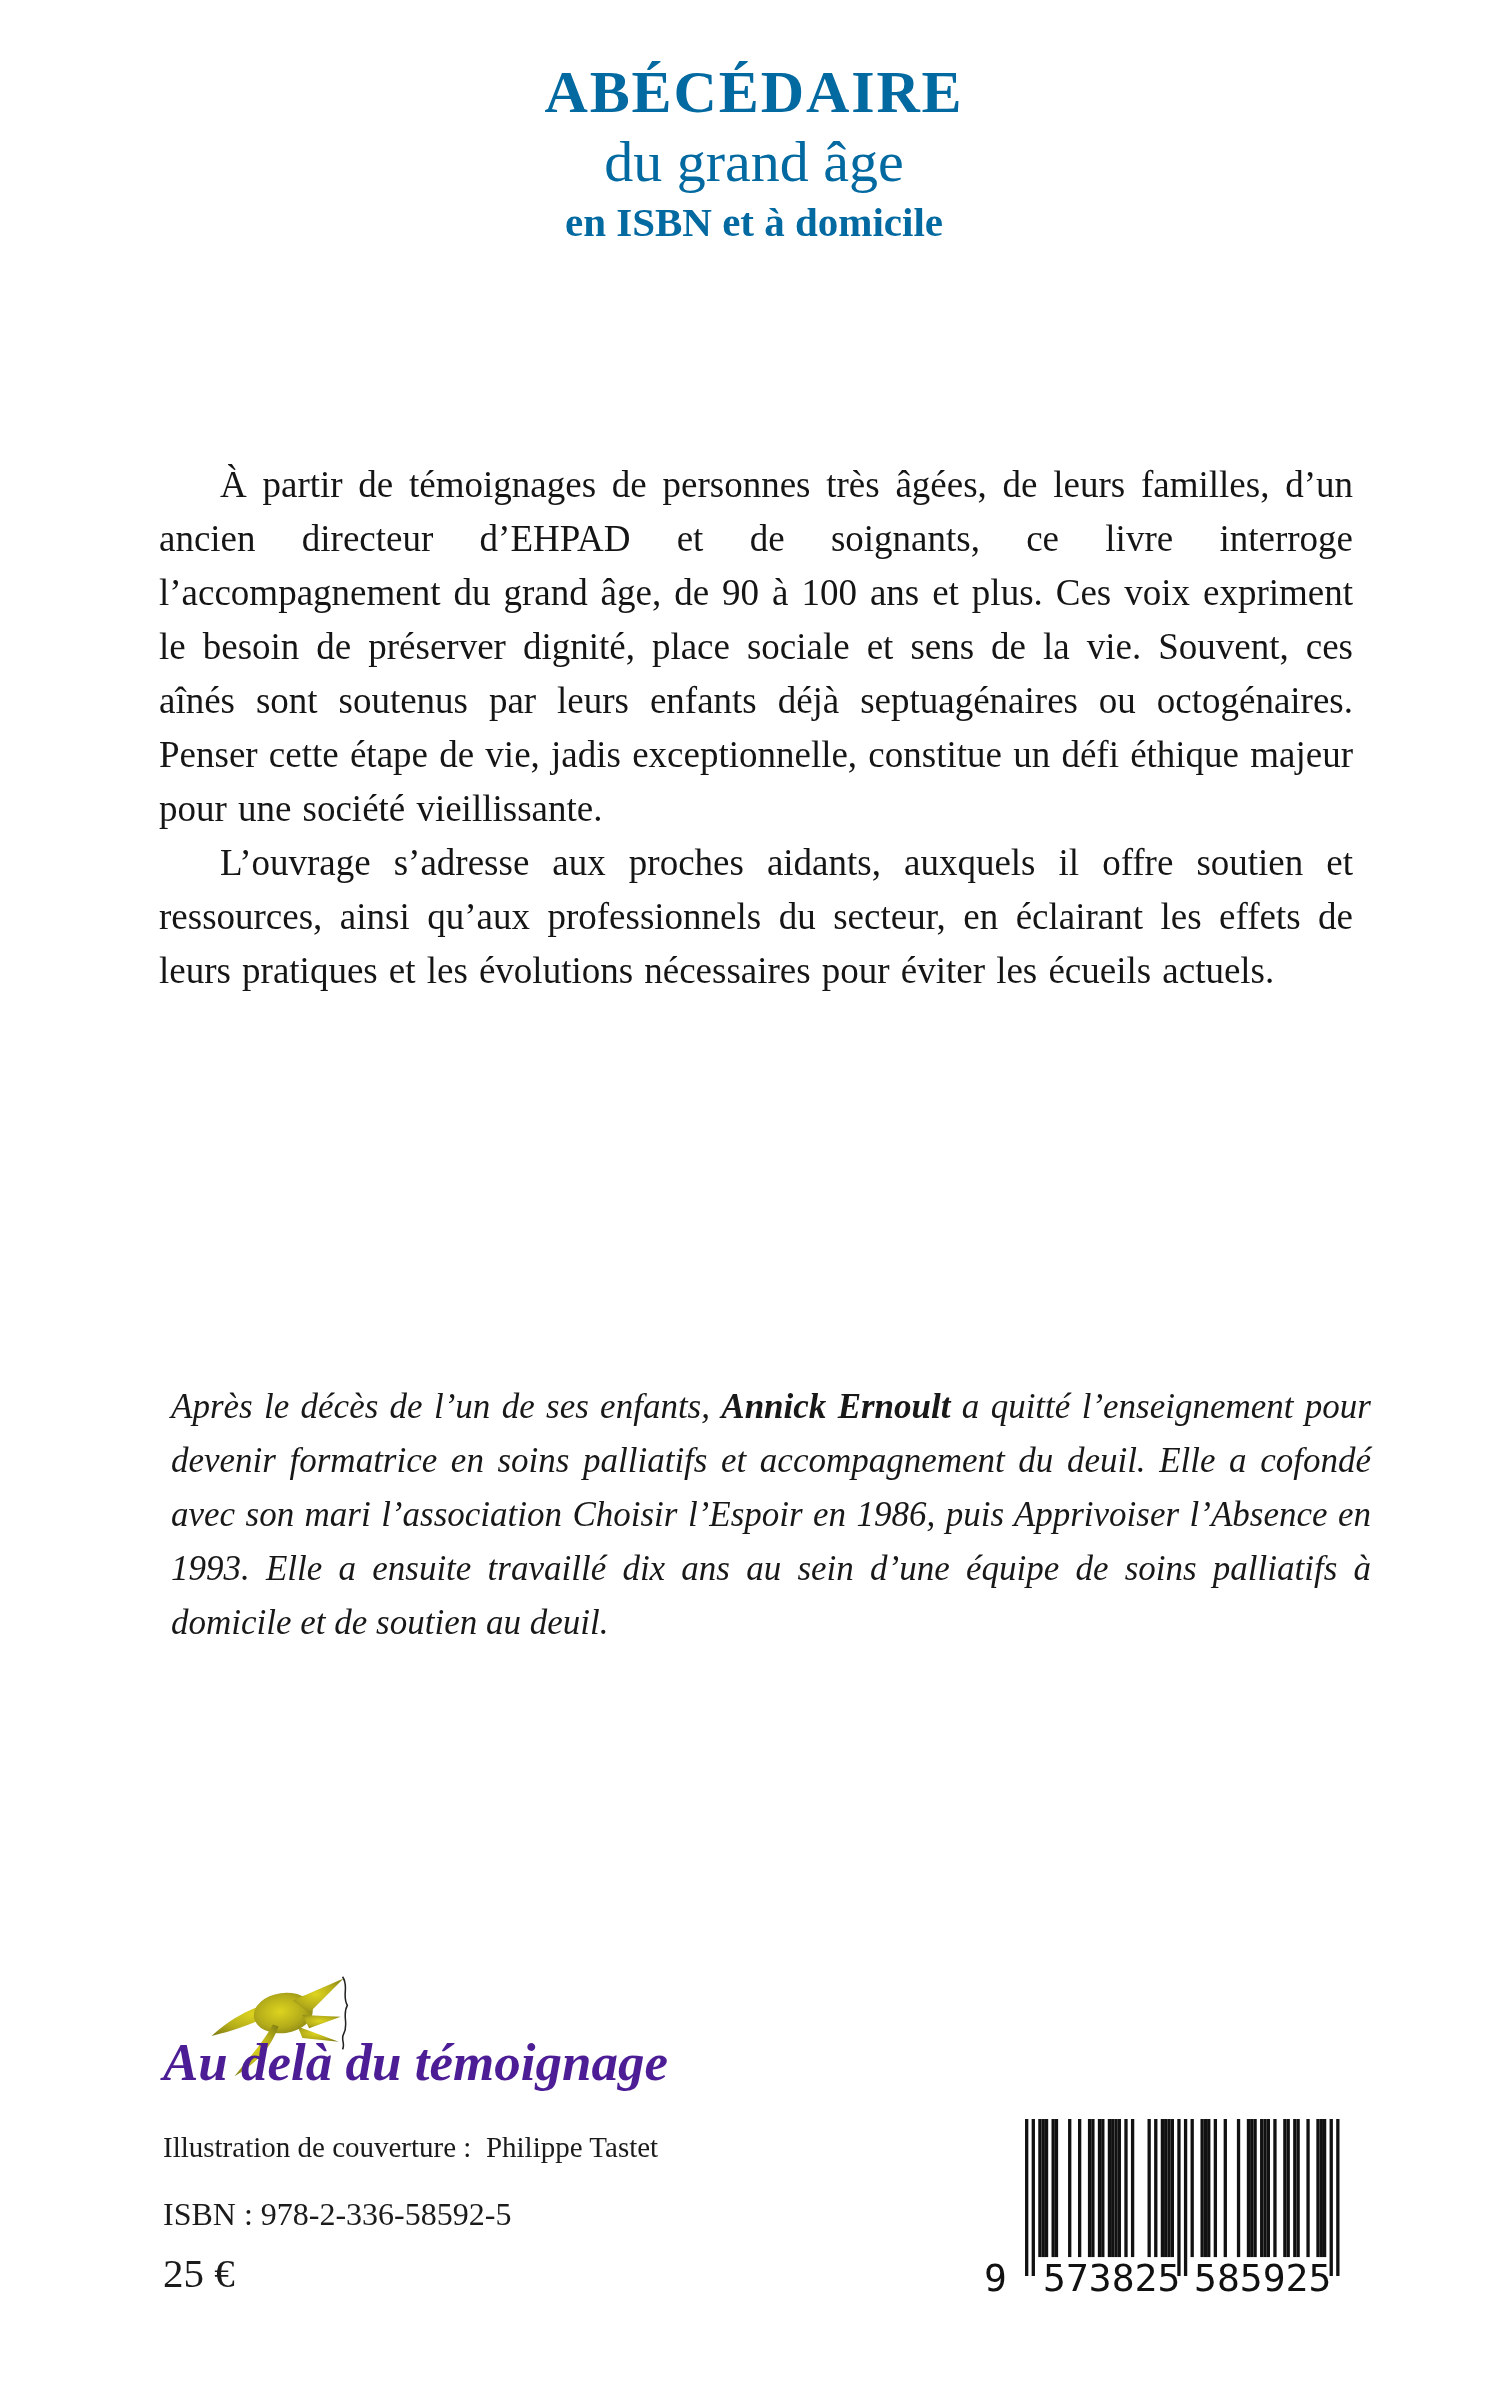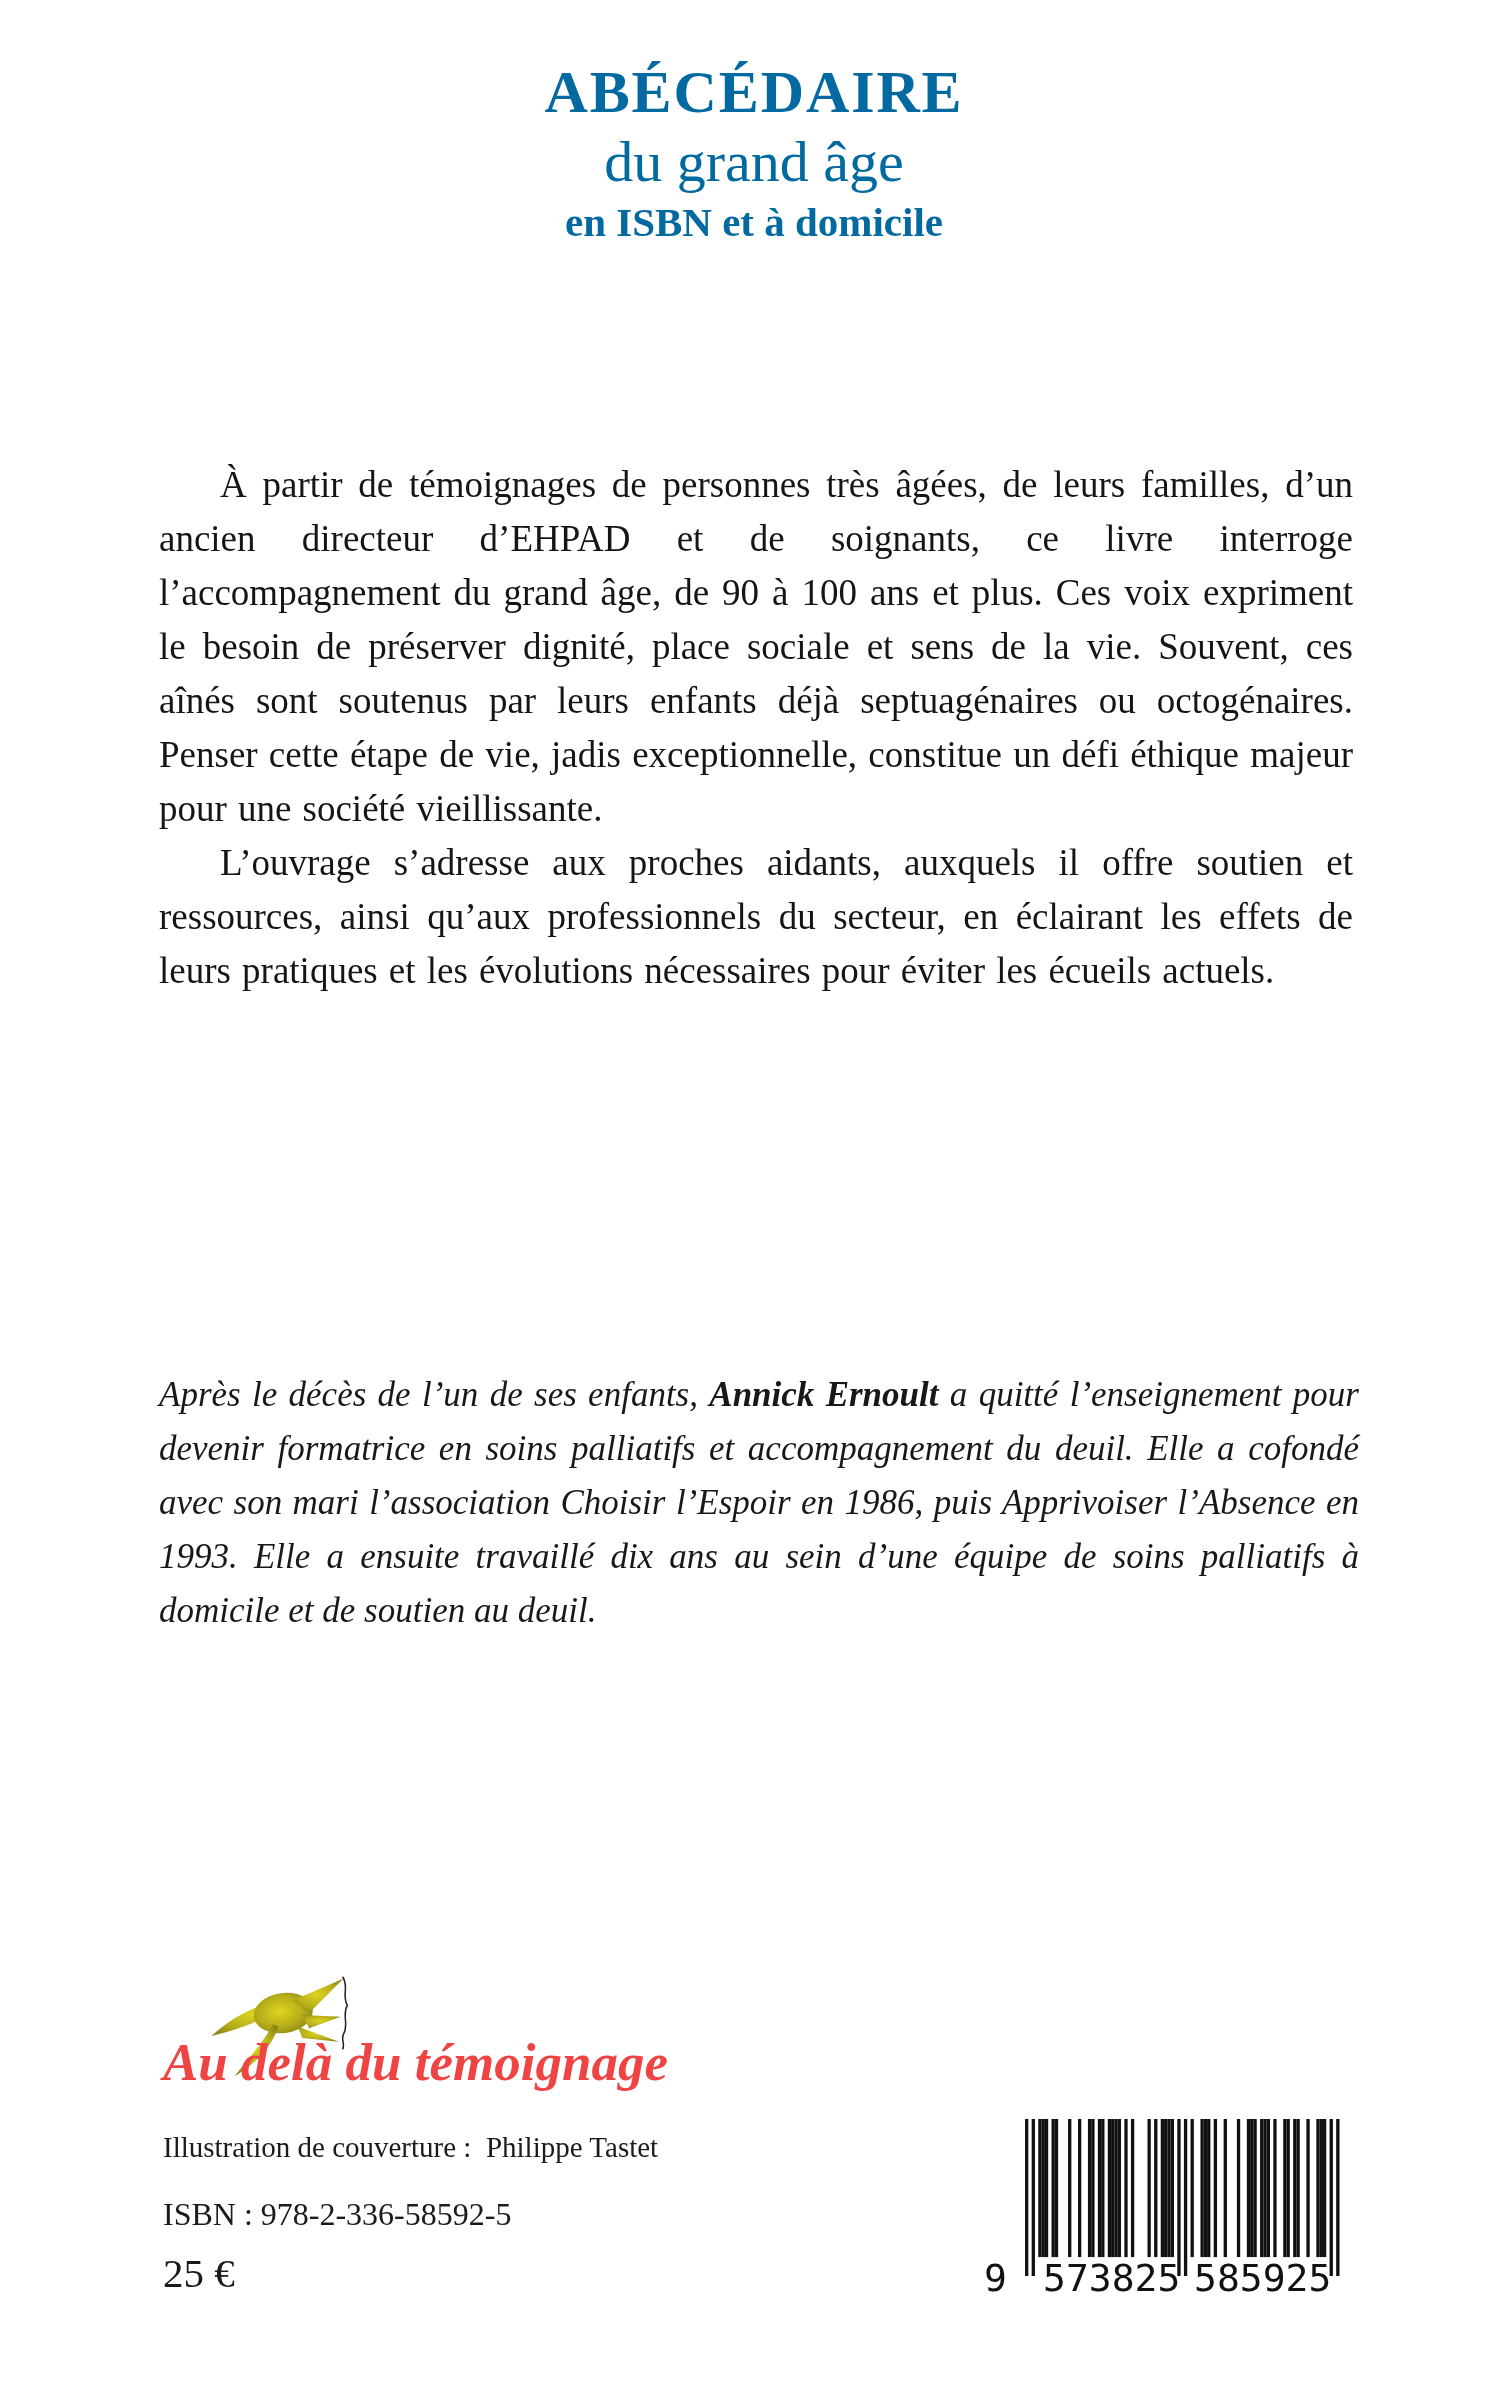--- a/index.html
+++ b/index.html
@@ -15,27 +15,27 @@
   .t2{font-size:58px;font-weight:400;line-height:66px;margin:0;}
   .t3{font-size:41px;font-weight:700;line-height:55px;margin:0;}
 
   
   .synopsis{position:absolute;left:159px;top:458px;width:1194px;
     font-size:37px;line-height:54px;text-align:justify;color:#151515;}
   .synopsis p{margin:0;text-indent:61px;word-spacing:1.9px;}
 
   
   .bio{position:absolute;left:159px;top:1368px;width:1200px;
-    font-size:35px;line-height:54px;font-style:italic;text-align:justify;color:#181818;margin:0;}
+    font-size:35px;line-height:54px;font-style:italic;text-align:justify;color:#181818;margin:12px;}
   .bio strong{font-weight:700;}
 
   
   .logo{position:absolute;left:202px;top:1967px;width:153px;height:115px;pointer-events:none;}
   .collection{position:absolute;left:163px;top:2031px;font-size:53px;line-height:62px;
-    font-style:italic;font-weight:600;color:#ef4444;margin:0;}
+    font-style:italic;font-weight:600;color:#4c1d95;margin:0;}
 
   
   .credit{position:absolute;left:163px;top:2131px;font-size:29px;white-space:pre;margin:0;}
   .isbn{position:absolute;left:163px;top:2196px;font-size:32px;margin:0;}
   .price{position:absolute;left:163px;top:2249px;font-size:41px;margin:0;}
 
   
   .barcode-wrap{position:absolute;left:1025px;top:2119px;width:315px;height:157px;}
   .bc-digit{position:absolute;top:2256px;font-family:"DejaVu Sans Mono",monospace;
     font-size:38px;color:#111;letter-spacing:0px;}

